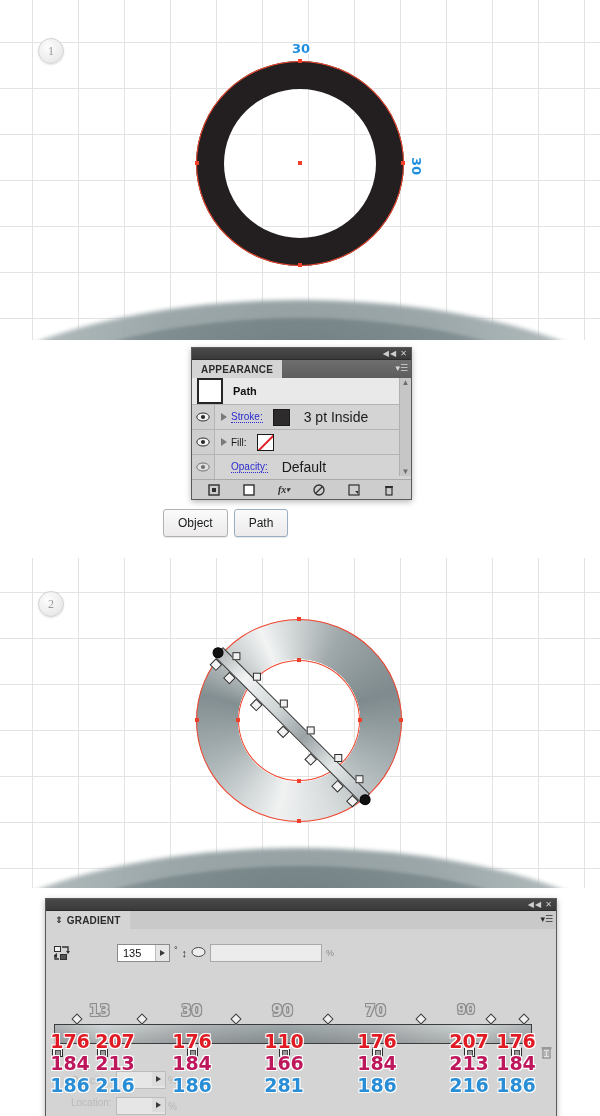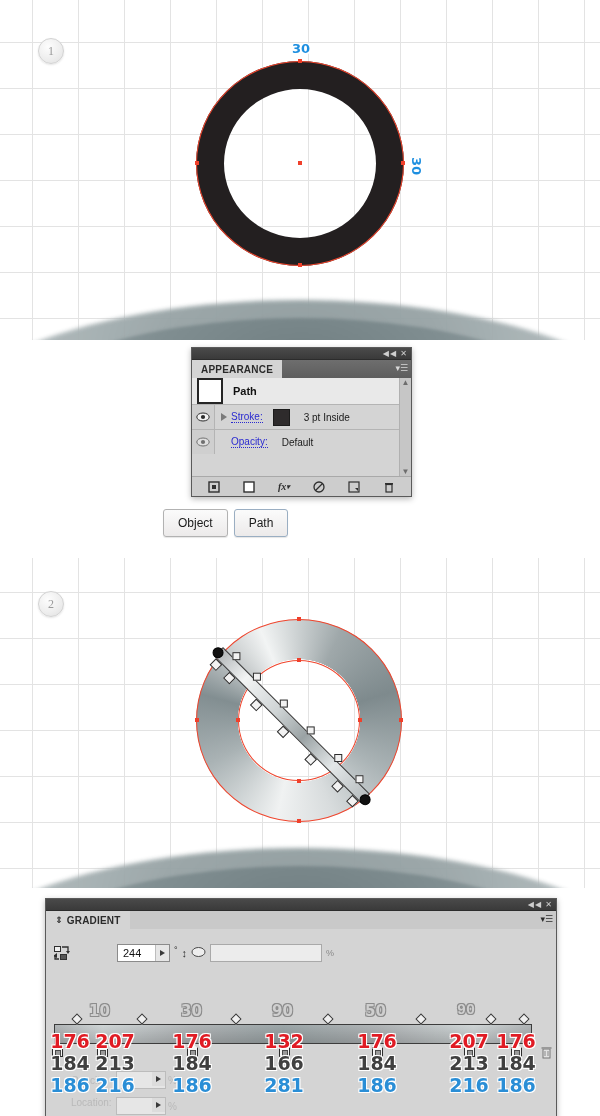--- a/index.html
+++ b/index.html
@@ -73,21 +73,21 @@
   .ap-thumb{width:22px;height:22px;border:2px solid #262626;background:#fff;margin-left:5px;}
   .ap-title{font-size:11px;font-weight:bold;color:#111;margin-left:10px;}
   .arrow{width:0;height:0;border-left:6px solid #7a7a7a;border-top:4px solid transparent;
          border-bottom:4px solid transparent;margin:0 4px 0 6px;}
   .lbl-link{font-size:10px;color:#2a2ad0;border-bottom:1px dotted #2a2ad0;}
   .lbl-plain{font-size:10px;color:#1a1a1a;}
   .sw{width:15px;height:15px;border:1.5px solid #1b1b1b;margin-left:10px;background:#2e2b2c;}
   .sw.none{background:#fff;position:relative;overflow:hidden;}
   .sw.none:after{content:"";position:absolute;left:-3px;top:6px;width:24px;height:1.6px;
                  background:#e02020;transform:rotate(-45deg);}
-  .ap-meta{font-size:10px;color:#1a1a1a;margin-left:14px;}
+  .ap-meta{font-size:14px;color:#1a1a1a;margin-left:14px;}
   .scrollbar{width:11px;background:#c6c6c6;border-left:1px solid #b0b0b0;
              display:flex;flex-direction:column;justify-content:space-between;align-items:center;}
   .scrollbar span{font-size:8px;color:#6d6d6d;line-height:9px;}
   .ap-foot{height:19px;background:#cdcdcd;border-top:1px solid #a9a9a9;display:flex;
            align-items:center;gap:0;padding:0 4px;}
   .ficon{flex:1;display:flex;align-items:center;justify-content:center;color:#2f2f2f;font-size:10px;}
 
   
   .btnrow{position:absolute;left:163px;top:509px;display:flex;gap:6px;}
   .btn{height:26px;border:1px solid #9aaec2;border-radius:3px;
@@ -165,21 +165,21 @@
   .ghost{position:absolute;font-size:10px;color:#b9b9b9;}
   .ghost-field{position:absolute;height:16px;background:#e6e6e6;border:1px solid #bcbcbc;}
   .ghost-field .sp2{position:absolute;right:0;top:0;width:13px;height:14px;background:#dcdcdc;
                     display:flex;align-items:center;justify-content:center;}
 
   
   .rgbcol{position:absolute;text-align:center;font-weight:bold;font-size:19px;
           font-family:"DejaVu Sans",sans-serif;line-height:22px;
           text-shadow:-1px -1px 0 #fff,1px -1px 0 #fff,-1px 1px 0 #fff,1px 1px 0 #fff;}
   .rgbcol .r{color:#e01b24;}
-  .rgbcol .g{color:#404040;}
+  .rgbcol .g{color:#be185d;}
   .rgbcol .b{color:#2a8ed6;}
 
   
   .rnum{position:absolute;font-weight:bold;font-size:15px;color:#cfcfcf;
         font-family:"DejaVu Sans",sans-serif;
         text-shadow:-1px -1px 0 #8c8c8c,1px -1px 0 #8c8c8c,-1px 1px 0 #8c8c8c,1px 1px 0 #8c8c8c;}
 </style>
 </head>
 <body>
 
@@ -231,20 +231,31 @@
                 <ellipse cx="7" cy="5" rx="6.2" ry="4" fill="#f2f2f2" stroke="#2b2b2b" stroke-width="1"></ellipse>
                 <circle cx="7" cy="5" r="2.1" fill="#2b2b2b"></circle>
               </svg>
           </div>
           <div class="arrow"></div>
           <div class="lbl-link">Stroke:</div>
           <div class="sw"></div>
           <div class="ap-meta">3 pt  Inside</div>
         </div>
 
+        <div class="ap-row">
+          <div class="eye">
+            <svg width="14" height="10" viewBox="0 0 14 10">
+                <ellipse cx="7" cy="5" rx="6.2" ry="4" fill="#f2f2f2" stroke="#2b2b2b" stroke-width="1"></ellipse>
+                <circle cx="7" cy="5" r="2.1" fill="#2b2b2b"></circle>
+              </svg>
+          </div>
+          <div class="arrow"></div>
+          <div class="lbl-plain">Fill:</div>
+          <div class="sw none"></div>
+        </div>
 
         <div class="ap-row" style="border-bottom:none;">
           <div class="eye">
             <svg width="14" height="10" viewBox="0 0 14 10">
                 <ellipse cx="7" cy="5" rx="6.2" ry="4" fill="#e0e0e0" stroke="#707070" stroke-width="1"></ellipse>
                 <circle cx="7" cy="5" r="2.1" fill="#707070"></circle>
               </svg>
           </div>
           <div class="lbl-link" style="margin-left:16px;">Opacity:</div>
           <div class="ap-meta" style="">Default</div>
@@ -364,42 +375,42 @@
           <rect x="0.5" y="0.5" width="6" height="5" fill="#f0f0f0" stroke="#2f2f2f"></rect>
           <path d="M8 1 L14 1 L14 5" fill="none" stroke="#2f2f2f" stroke-width="1.3"></path>
           <path d="M16 5 L12 5 L14 8 Z" fill="#2f2f2f"></path>
           <rect x="6.5" y="8.5" width="6" height="5" fill="#555" stroke="#2f2f2f"></rect>
           <path d="M5 13 L1 13 L1 9" fill="none" stroke="#2f2f2f" stroke-width="1.3"></path>
           <path d="M3 7 L-1 10 L3 12 Z" fill="#2f2f2f"></path>
         </svg>
       </div>
       <div style="width:38px;"></div>
       <div class="num-field">
-        <span>244</span>
+        <span>135</span>
         <span class="sp">
             <i class="tri-r"></i>
           </span>
       </div>
       <div class="deg">°</div>
       <div class="arrow-ud">↕</div>
       <div>
         <svg width="15" height="12" viewBox="0 0 15 12">
             <ellipse cx="7.5" cy="6" rx="6.5" ry="4.5" fill="#eee" stroke="#4a4a4a"></ellipse>
           </svg>
       </div>
       <div class="asp-field">
         <span></span>
       </div>
       <div class="pct">%</div>
     </div>
 
-    <div class="rnum" style="left:43px;top:73px;">10</div>
+    <div class="rnum" style="left:43px;top:73px;">13</div>
     <div class="rnum" style="left:135px;top:73px;">30</div>
     <div class="rnum" style="left:226px;top:73px;">90</div>
-    <div class="rnum" style="left:319px;top:73px;">50</div>
+    <div class="rnum" style="left:319px;top:73px;">70</div>
     <div class="rnum" style="left:411px;top:73px;font-family:Liberation Mono, monospace;">90</div>
 
     <div class="slider">
       <div class="slider-fill" style="background:linear-gradient(to right,#b0b4b6 0%,#cfd5d6 10%,#b0b4b6 29%,#9ca6a8 48%,#b0b4b6 68%,#cfd5d6 88%,#b0b4b6 100%),linear-gradient(to bottom,rgba(255,255,255,.55),rgba(0,0,0,.16));background-blend-mode:multiply;"></div>
     </div>
 
     <div class="mid" style="left:31px;"></div>
     <div class="mid" style="left:96px;"></div>
     <div class="mid" style="left:190px;"></div>
     <div class="mid" style="left:282px;"></div>
@@ -480,21 +491,21 @@
   <div class="r">207</div>
   <div class="g">213</div>
   <div class="b">216</div>
 </div>
 <div class="rgbcol" style="left:170px;top:1030px;width:44px;">
   <div class="r">176</div>
   <div class="g">184</div>
   <div class="b">186</div>
 </div>
 <div class="rgbcol" style="left:262px;top:1030px;width:44px;">
-  <div class="r">132</div>
+  <div class="r">110</div>
   <div class="g">166</div>
   <div class="b">281</div>
 </div>
 <div class="rgbcol" style="left:355px;top:1030px;width:44px;">
   <div class="r">176</div>
   <div class="g">184</div>
   <div class="b">186</div>
 </div>
 <div class="rgbcol" style="left:447px;top:1030px;width:44px;">
   <div class="r">207</div>

